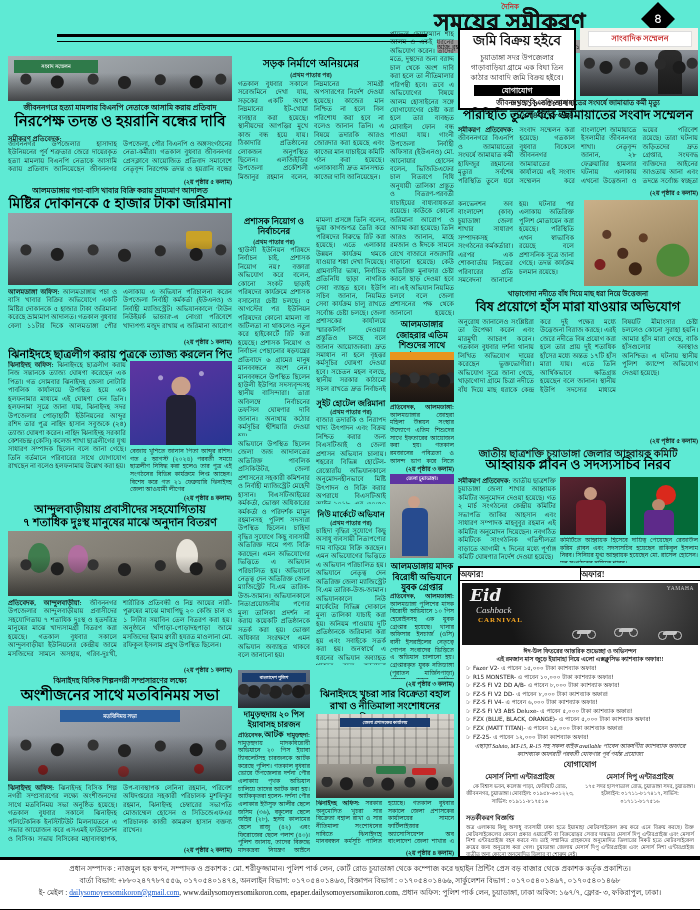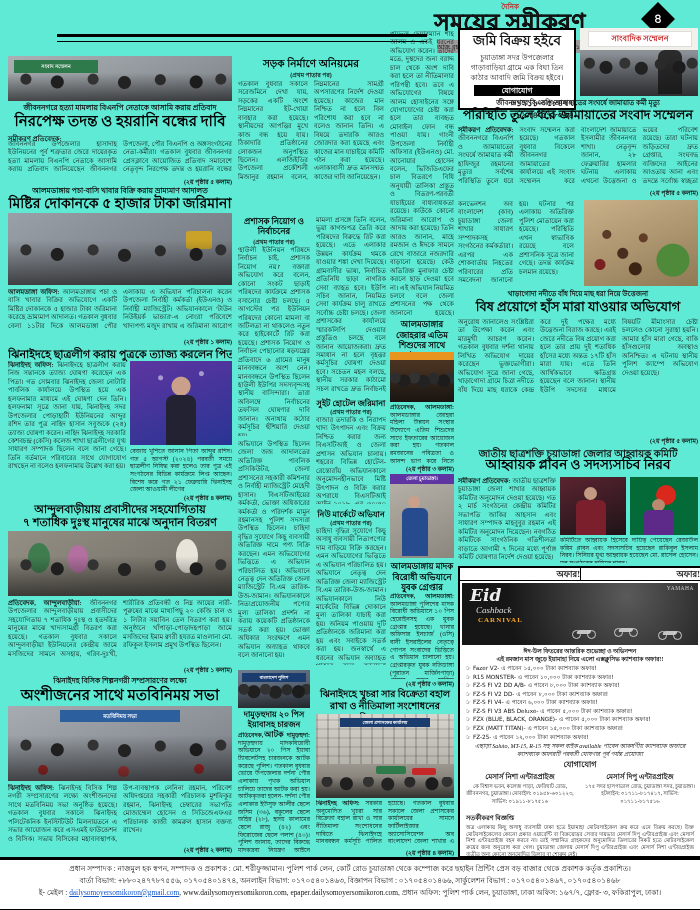--- a/index.html
+++ b/index.html
@@ -45,21 +45,21 @@
       repeating-linear-gradient(0deg, rgba(0,0,0,.10) 0 2px, transparent 2px 9px),
       linear-gradient(#d8d5ce,#b5b2aa);}
   .dot{position:absolute;border-radius:50%;}
   
   .adbox{border:2px solid #000;background:#fff;}
   .land-title{font-size:13.5px;font-weight:800;text-align:center;}
   .land-body{font-size:7.4px;text-align:center;line-height:1.35;padding:0 4px;}
   .land-contact{background:#000;color:#fff;font-size:7.5px;font-weight:bold;text-align:center;line-height:11px;margin:2px 14px;}
   .land-ph{font-size:8.5px;font-weight:bold;text-align:right;line-height:1.4;}
   .offer-cell{float:left;width:50%;box-sizing:border-box;border-bottom:1px solid #000;
-      font-size:8.5px;font-weight:800;text-align:right;line-height:12px;}
+      font-size:8.5px;font-weight:800;text-align:left;line-height:12px;}
   .offer-cell+.offer-cell{border-left:1px solid #000;}
   .hero{background:radial-gradient(circle at 70% 20%, #5a5a5a, #161616 70%);position:relative;}
   .hero .eid{position:absolute;left:8px;top:2px;color:#eee;font-size:17px;font-style:italic;font-weight:bold;font-family:"DejaVu Serif", serif;}
   .hero .cb{position:absolute;left:14px;top:22px;color:#ddd;font-size:9px;font-style:italic;}
   .hero .cv{position:absolute;left:16px;top:33px;color:#f5a623;font-size:7px;font-weight:bold;letter-spacing:1px;}
   .hero .yam{position:absolute;right:4px;top:2px;color:#ccc;font-size:5.5px;letter-spacing:.5px;}
   .bike{position:absolute;width:24px;height:10px;}
   .bike::before,.bike::after{content:"";position:absolute;bottom:0;width:7px;height:7px;border:1.5px solid #cfcfcf;border-radius:50%;}
   .bike::before{left:0}.bike::after{right:0}
   .bike i{position:absolute;left:5px;right:5px;top:1px;height:4px;background:#c4c4c4;transform:skewX(-22deg);border-radius:2px;}

